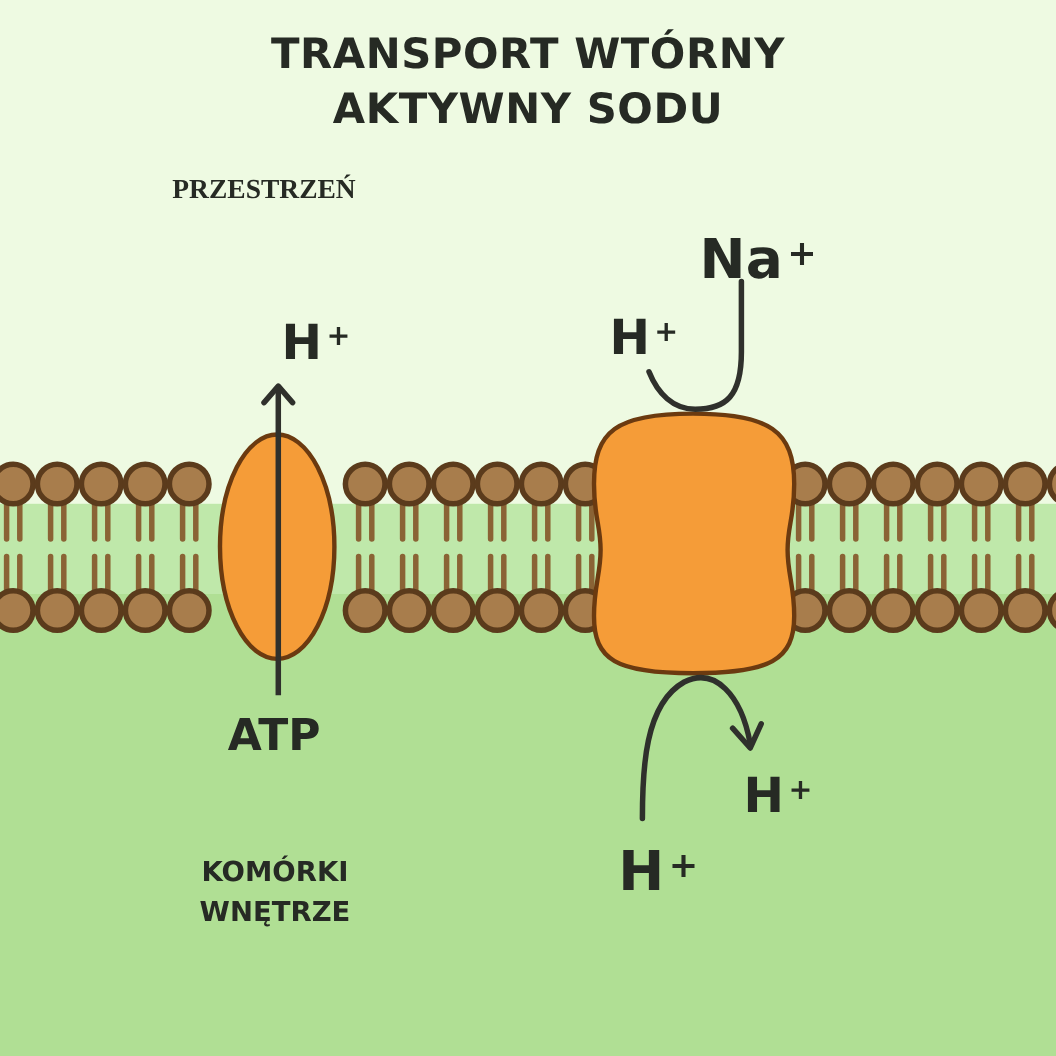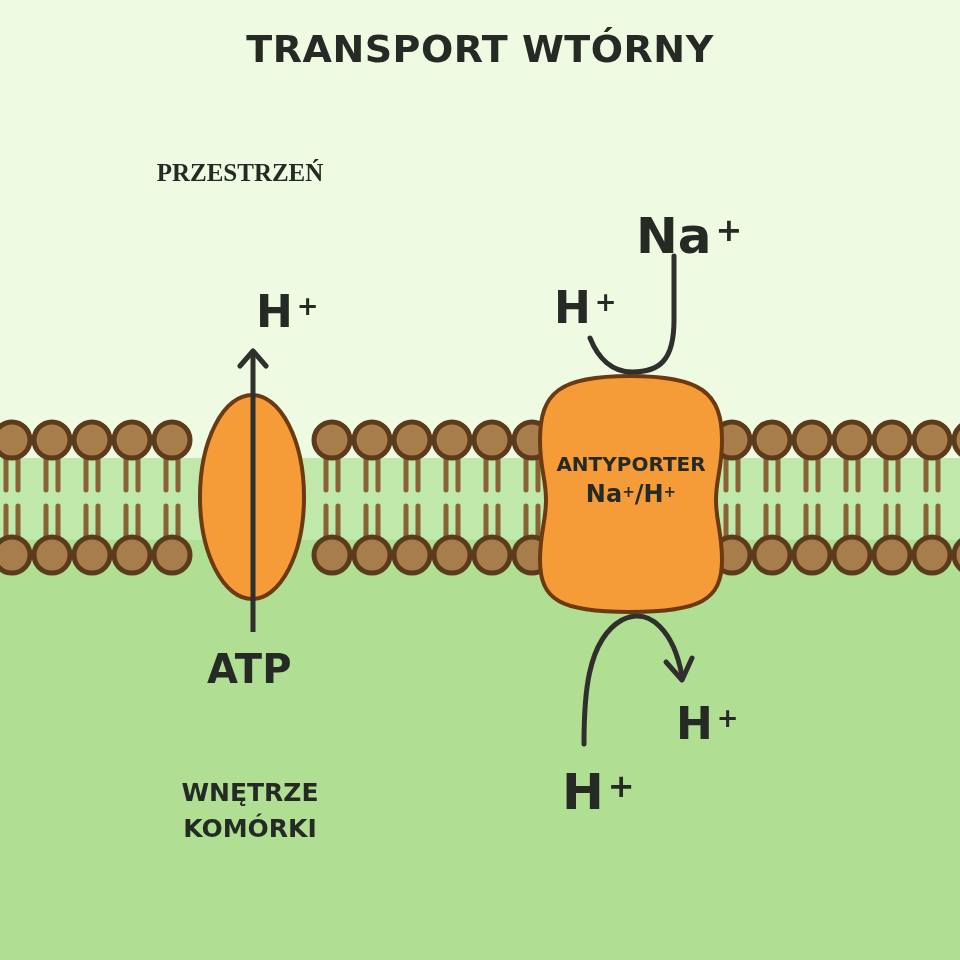--- a/index.html
+++ b/index.html
@@ -160,42 +160,39 @@
 
     <path id="curve-top" d="M 674 256 L 674 320 C 674 360, 660 372, 632 372 C 612 372, 598 358, 590 338" fill="none" stroke-width="5" stroke-linecap="round" stroke="#2f302c"></path>
 
     <path id="curve-bot" d="M 584 744 C 584 700, 586 640, 622 620 C 650 606, 674 632, 682 676" fill="none" stroke-width="5" stroke-linecap="round" stroke="#2f302c"></path>
     <polyline id="curve-bot-head" points="666,662 682,680 692,658" fill="none" stroke-width="5" stroke-linecap="round" stroke-linejoin="round" stroke="#2f302c"></polyline>
   </svg>
 
   
   <div class="lbl title" style="color: rgb(38, 42, 36);">
     <div>TRANSPORT WTÓRNY</div>
+    <div>AKTYWNY SODU</div>
   </div>
 
   
   <div class="lbl zone zone-top" style="color: rgb(38, 42, 36);">
     <div>PRZESTRZEŃ</div>
   </div>
   <div class="lbl zone zone-bot" style="color: rgb(38, 42, 36);">
+    <div>KOMÓRKI</div>
     <div>WNĘTRZE</div>
-    <div>KOMÓRKI</div>
   </div>
 
   
   <div class="lbl ion" style="left: 256px; top: 288px; color: rgb(38, 42, 36);">
     <span>H</span><sup>+</sup>
   </div>
   <div class="lbl atp" style="color: rgb(38, 42, 36);">ATP</div>
 
   
-  <div class="anti-label" style="color: rgb(38, 42, 36);">
-    <div>ANTYPORTER</div>
-    <div class="formula"><span>Na</span><sup>+</sup><span>/</span><span>H</span><sup>+</sup></div>
-  </div>
 
   <div class="lbl ion ion-big" style="left: 636px; top: 188px; color: rgb(38, 42, 36); margin-top: 24px;">
     <span>Na</span><sup>+</sup>
   </div>
   <div class="lbl ion" style="left: 554px; top: 284px; color: rgb(38, 42, 36);">
     <span>H</span><sup>+</sup>
   </div>
   <div class="lbl ion" style="left: 676px; top: 700px; color: rgb(38, 42, 36);">
     <span>H</span><sup>+</sup>
   </div>

